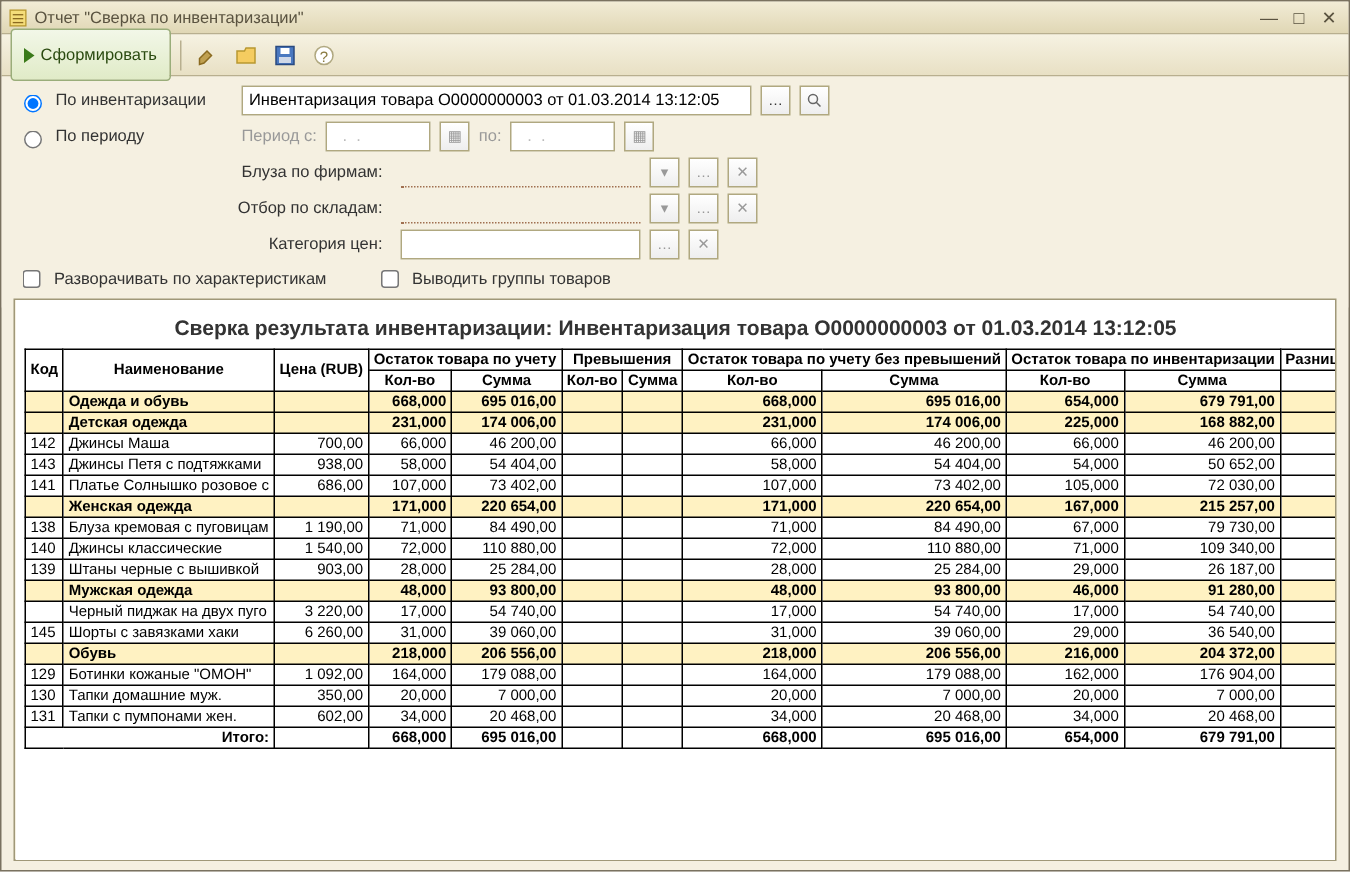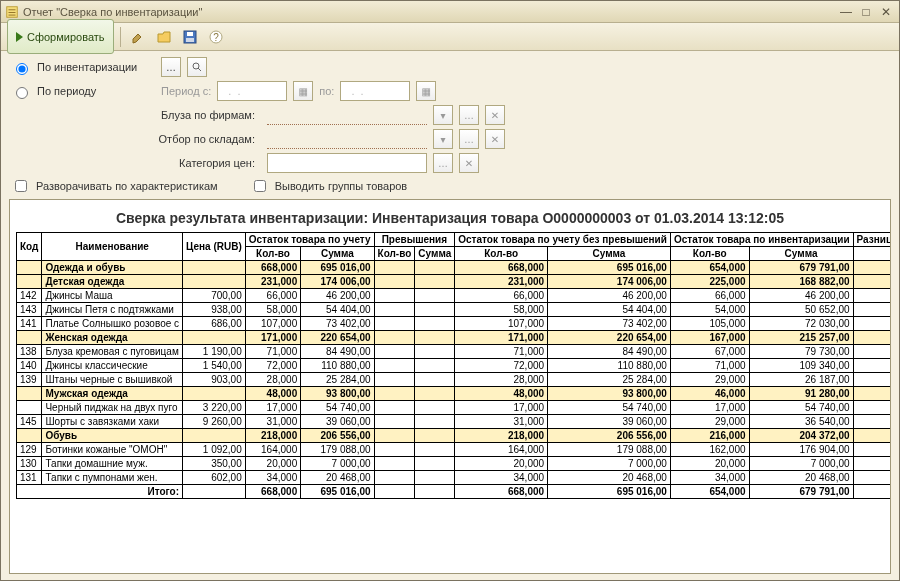--- a/index.html
+++ b/index.html
@@ -108,20 +108,21 @@
           <circle cx="8" cy="8" r="6" fill="#fff" stroke="#b0a880"></circle>
           <text x="8" y="12" text-anchor="middle" font-size="10" fill="#8a7a40">?</text>
         </svg>
     </div>
   </div>
 
   <div class="params">
     <div class="param-row">
       <input type="radio" class="radio" checked="" style="">
       <label style="min-width:118px;">По инвентаризации</label>
+      <input class="text-input" style="width: 340px;" value="Инвентаризация товара О0000000003 от 01.03.2014 13:12:05">
       <div class="small-btn">…</div>
       <div class="small-btn">
         <svg width="12" height="12" viewBox="0 0 12 12">
             <circle cx="5" cy="5" r="3" fill="none" stroke="#666"></circle>
             <line x1="7" y1="7" x2="10" y2="10" stroke="#666"></line>
           </svg>
       </div>
     </div>
     <div class="param-row">
       <input type="radio" class="radio" style="">
@@ -348,21 +349,21 @@
               <td></td>
               <td>17,000</td>
               <td>54 740,00</td>
               <td>17,000</td>
               <td>54 740,00</td>
               <td></td>
             </tr>
             <tr>
               <td class="l">145</td>
               <td class="l">Шорты с завязками хаки</td>
-              <td>9 260,00</td>
+              <td>6 260,00</td>
               <td>31,000</td>
               <td>39 060,00</td>
               <td></td>
               <td></td>
               <td>31,000</td>
               <td>39 060,00</td>
               <td>29,000</td>
               <td>36 540,00</td>
               <td class="neg">-2,000</td>
             </tr>

